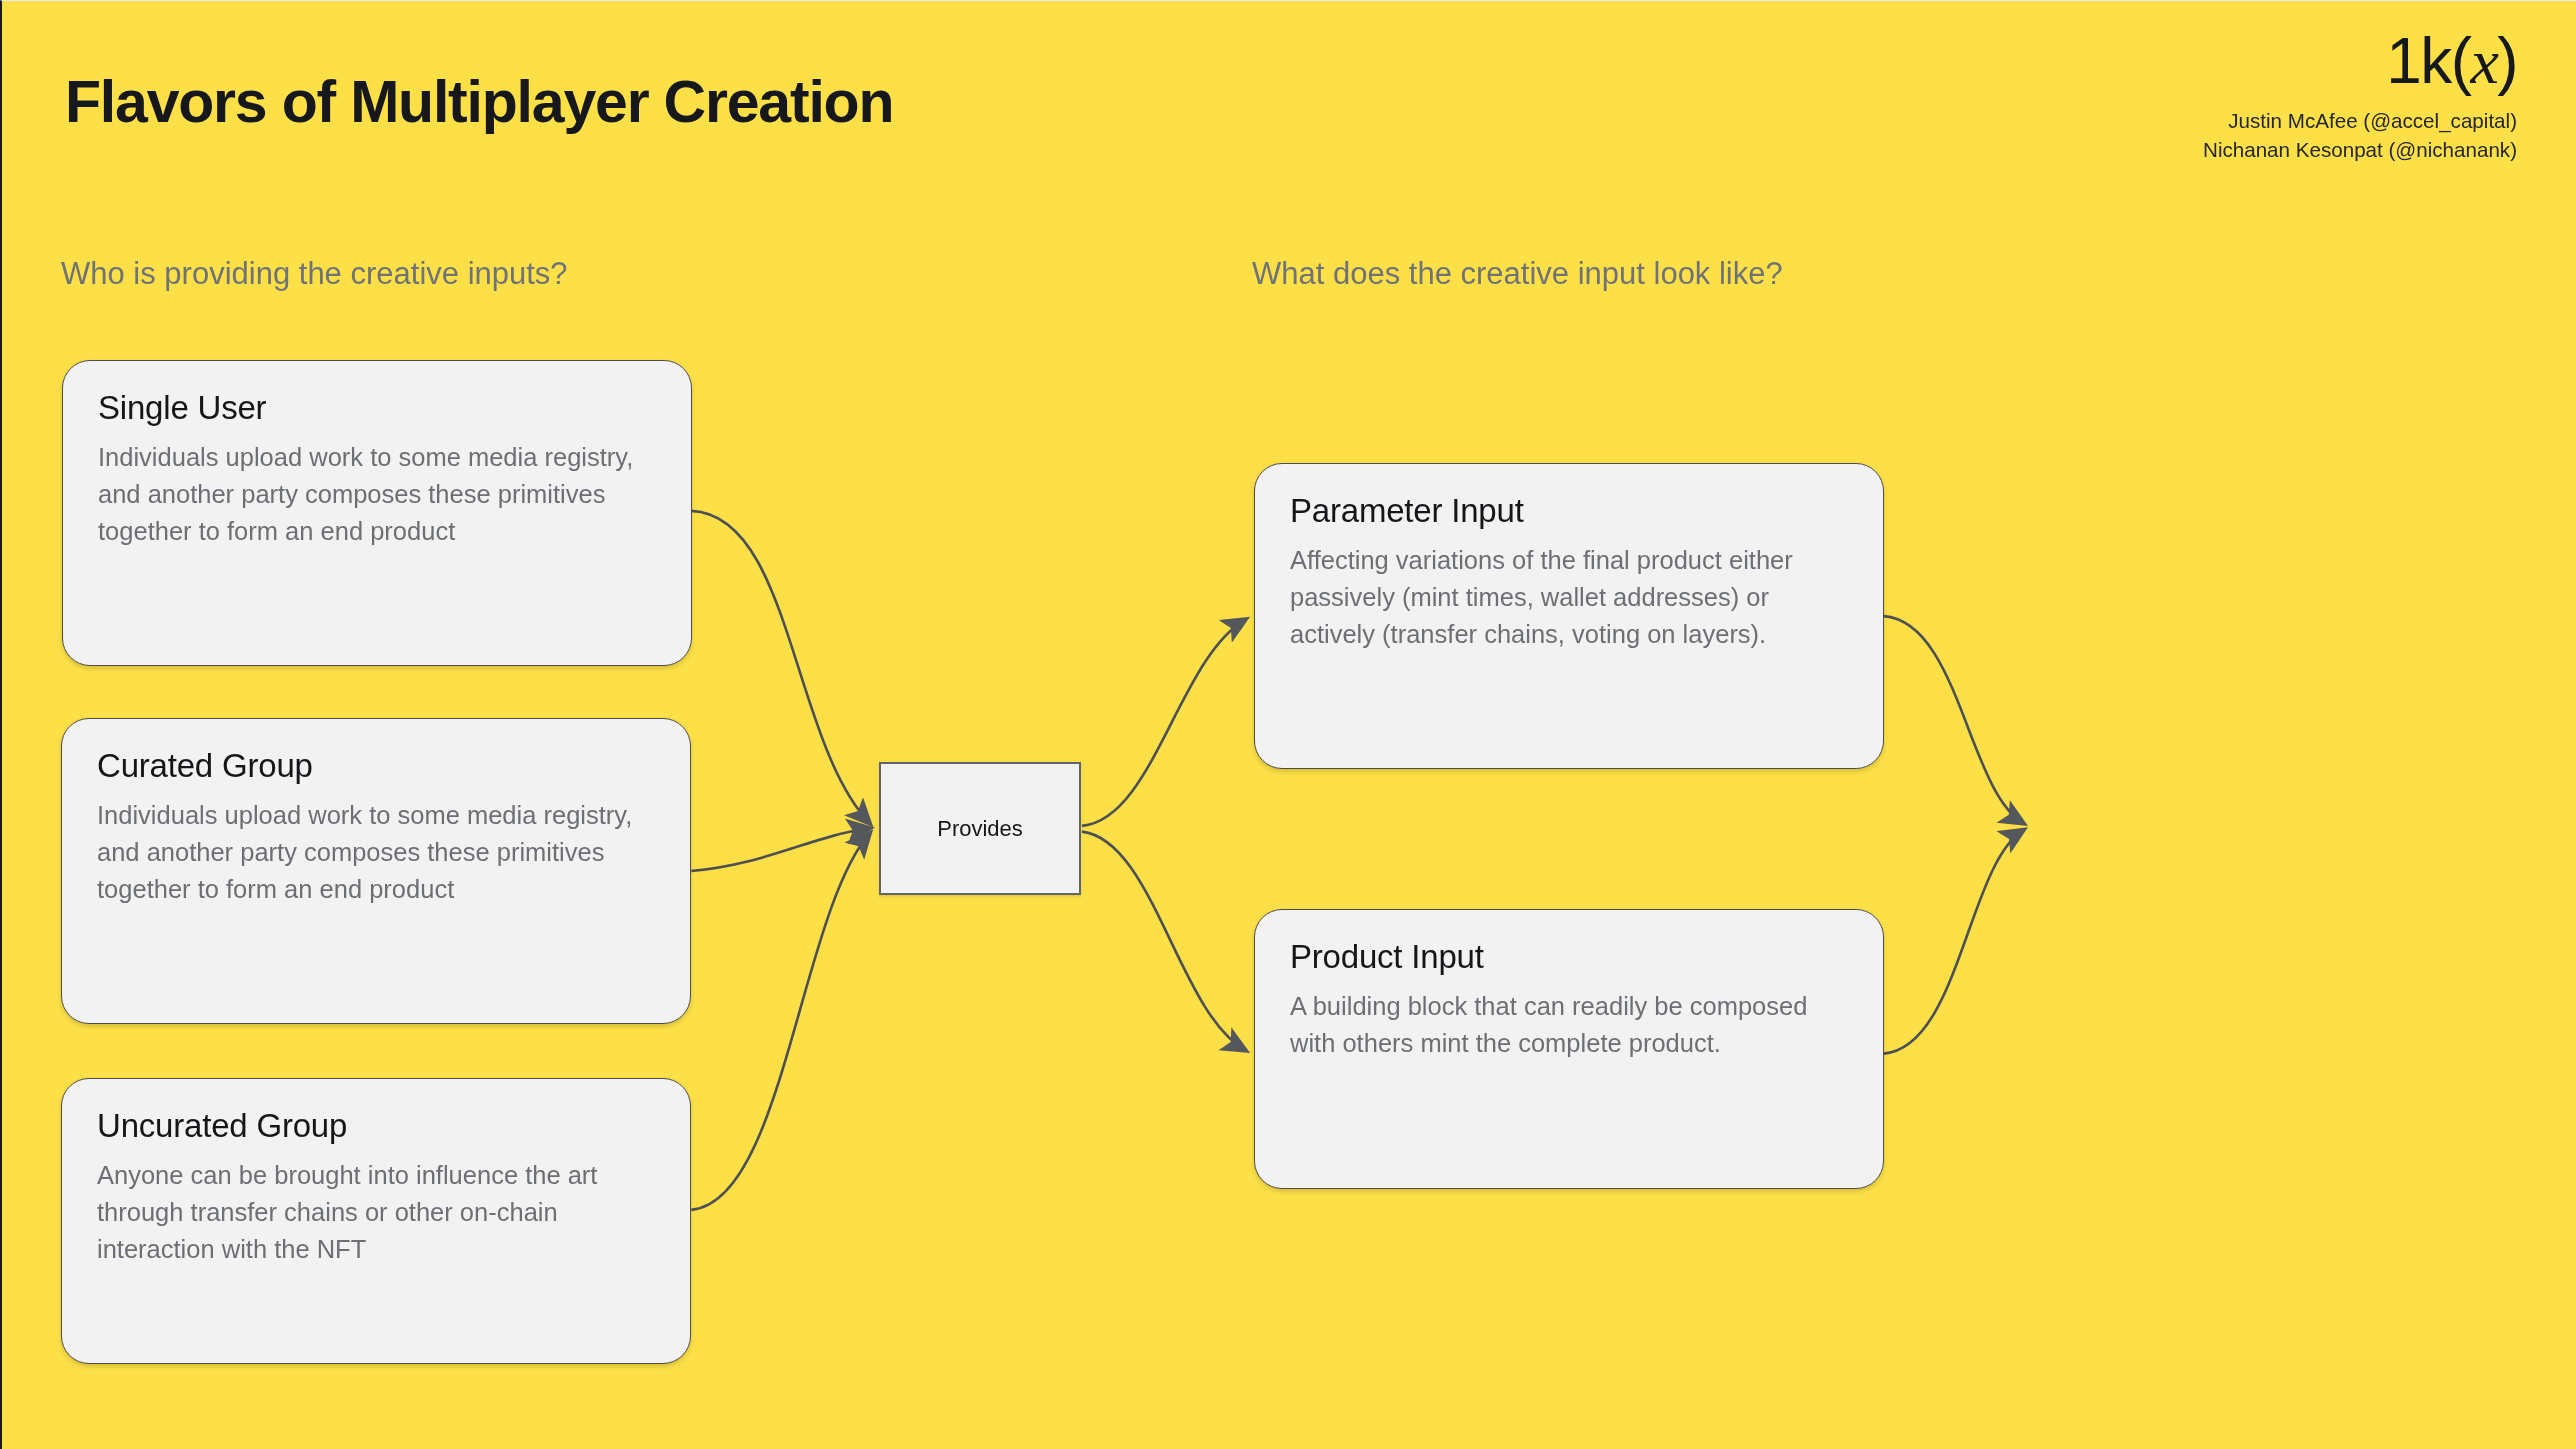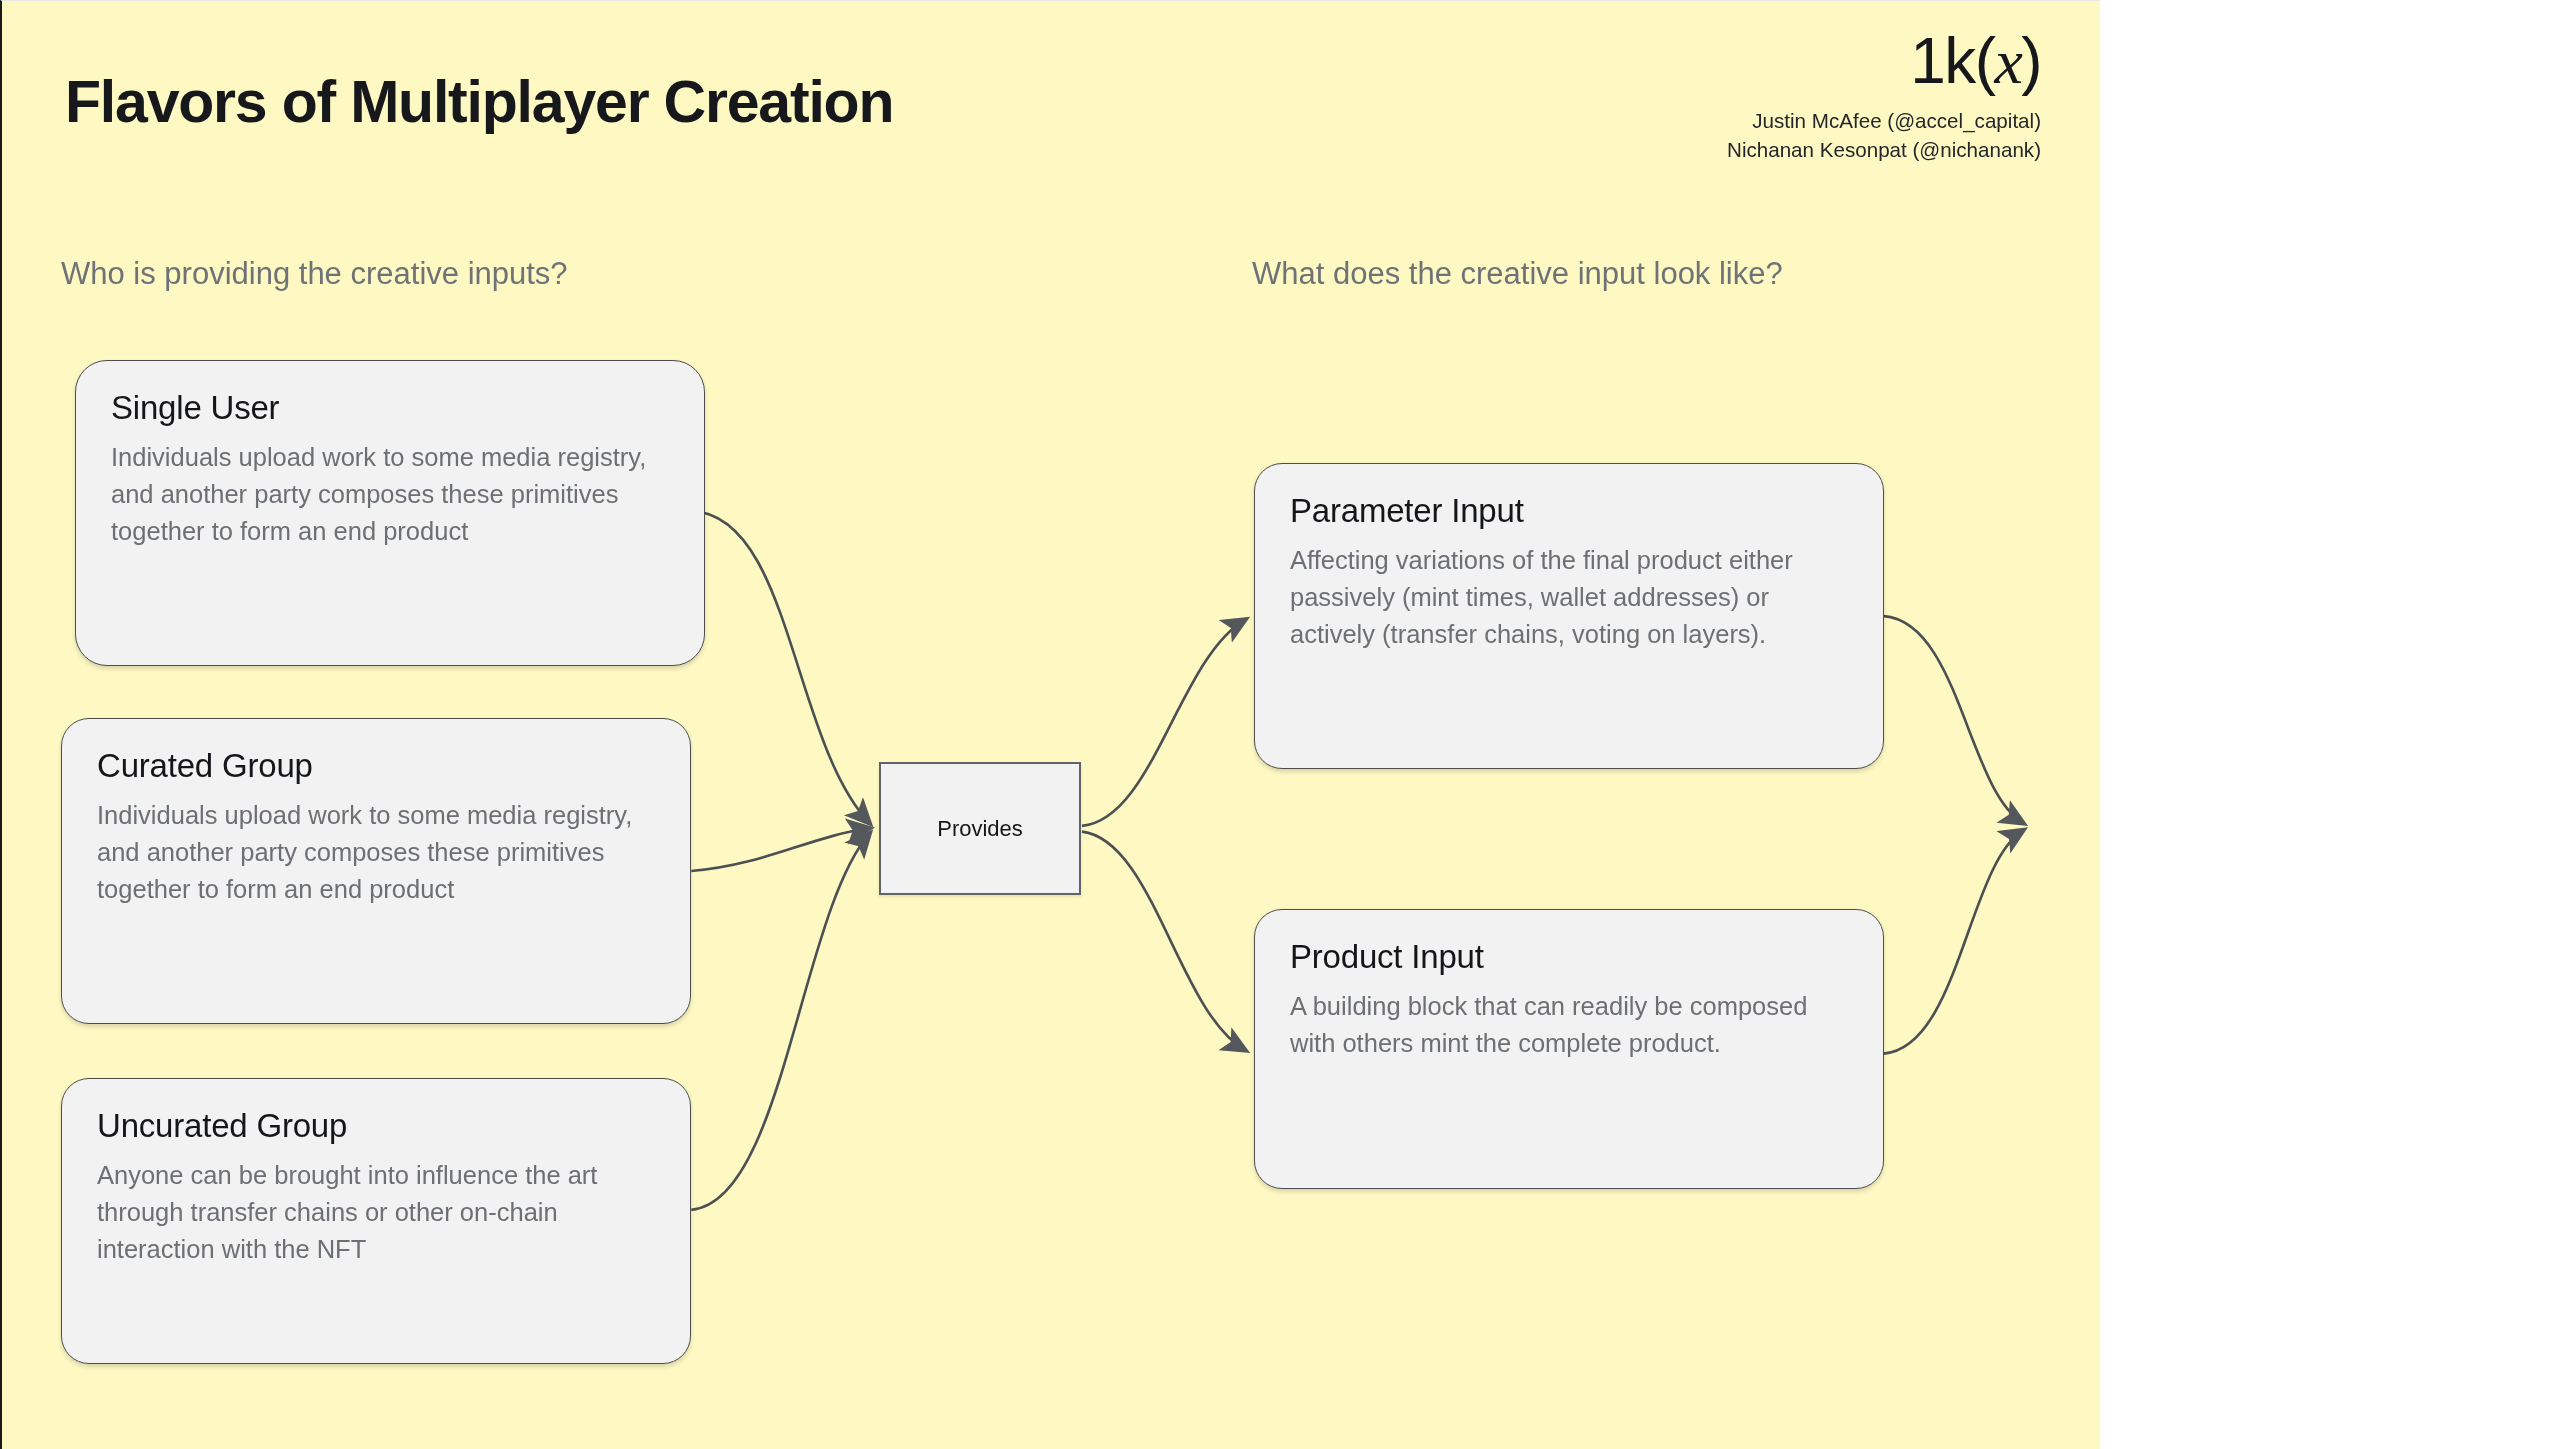--- a/index.html
+++ b/index.html
@@ -6,23 +6,23 @@
   html, body {
     margin: 0;
     padding: 0;
     background: #ffffff;
   }
   body {
     font-family: "Liberation Sans", sans-serif;
   }
   #canvas {
     position: relative;
-    width: 2100px;
+    width: 2576px;
     height: 1449px;
-    background: #fef9c3;
+    background: #fde047;
     overflow: hidden;
     box-sizing: border-box;
     border-left: 2.5px solid #1a1a1a;
     border-top: 1.6px solid #e8e8e8;
   }
   #edges {
     position: absolute;
     left: 0; top: 0;
     width: 2576px;
     height: 1449px;
@@ -93,21 +93,21 @@
     letter-spacing: -0.2px;
     margin-bottom: 11.5px;
   }
   .node-desc {
     font-size: 25.5px;
     color: #6c6f73;
     line-height: 1.46;
   }
 
   
-  #card-single-user   { left: 73px; top: 359px;  width: 630px; height: 306px; border-radius: 32px; }
+  #card-single-user   { left: 60px; top: 359px;  width: 630px; height: 306px; }
   #card-curated-group { left: 59px; top: 717px;  width: 630px; height: 306px; }
   #card-uncurated     { left: 59px; top: 1077px; width: 630px; height: 286px; }
 
   
   #node-provides {
     position: absolute;
     left: 877px;
     top: 761px;
     width: 202px;
     height: 133px;

